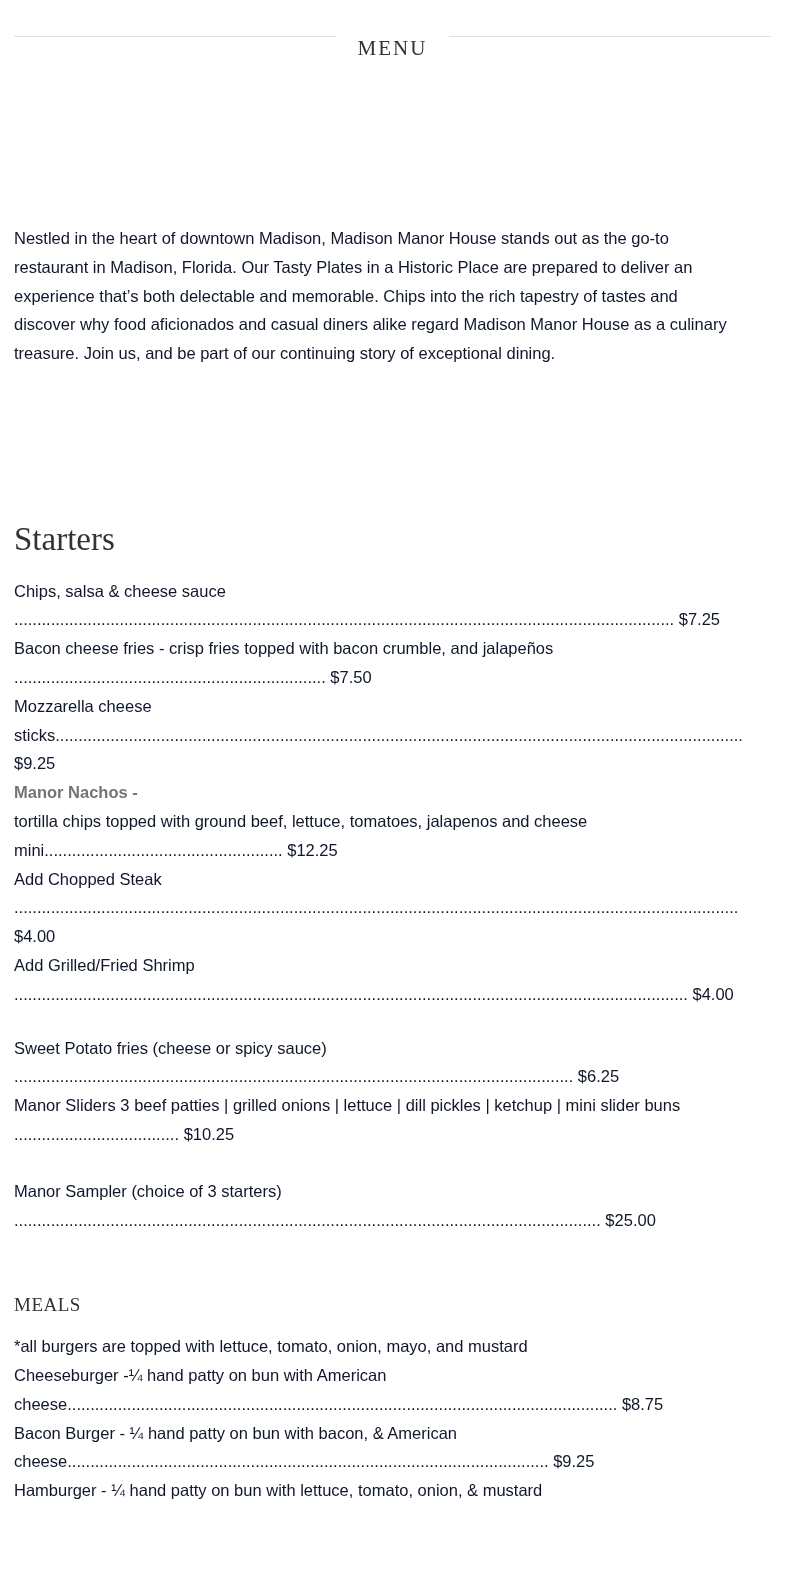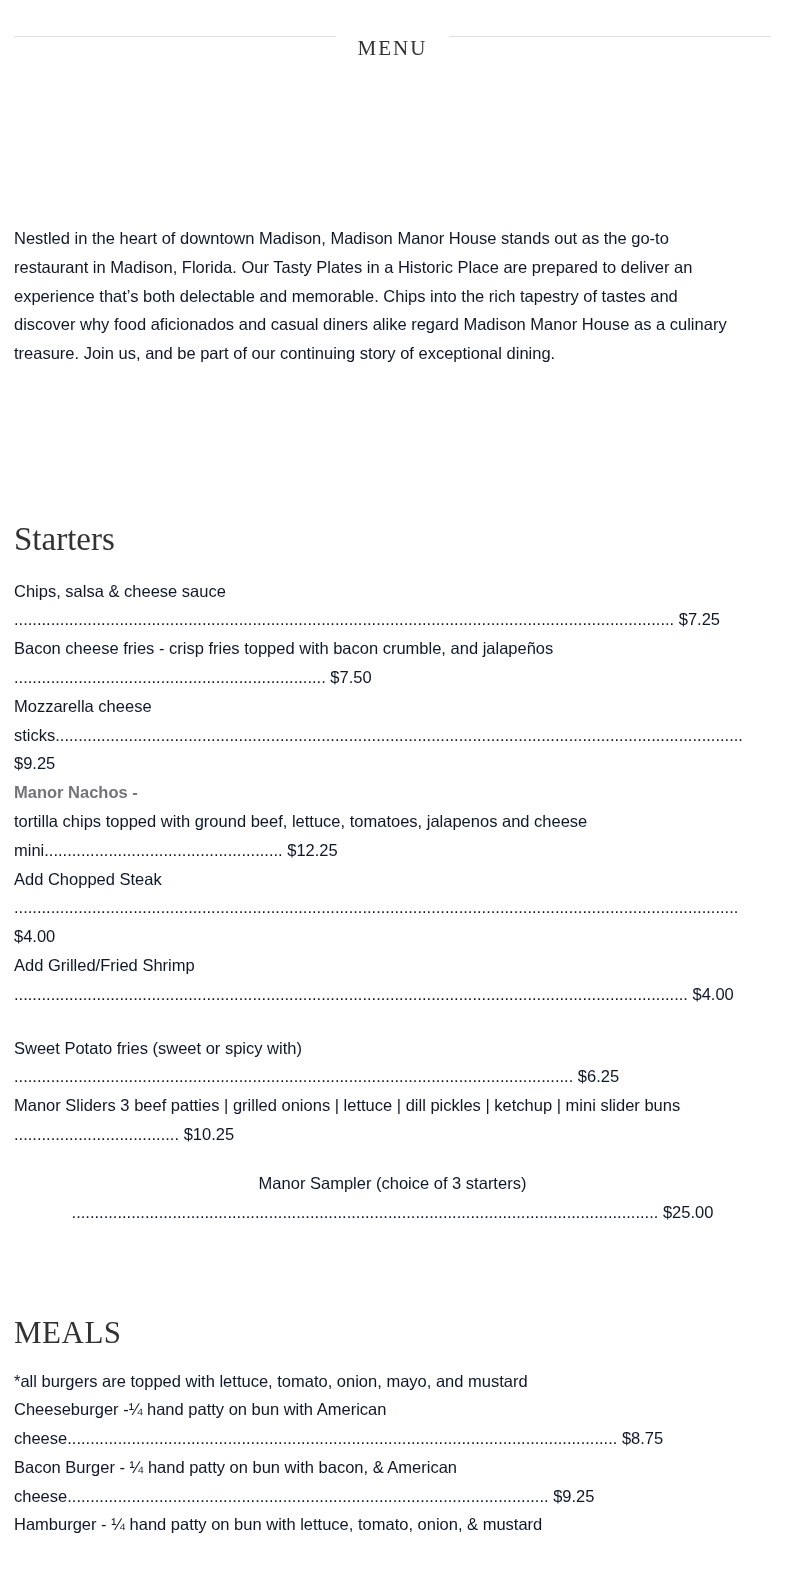--- a/index.html
+++ b/index.html
@@ -56,31 +56,31 @@
     font-weight: 400;
     color: #333333;
     margin: 0;
   }
   h2.starters-heading {
     margin-top: 152px;
     font-size: 33px;
     line-height: 1.2;
   }
   h2.meals-heading {
-    margin-top: 88px;
-    font-size: 31px;
+    margin-top: 60px;
+    font-size: 19px;
     line-height: 1.2;
     letter-spacing: 0.5px;
   }
 
   
   .group { padding: 0; }
   .g1 { margin-top: 17px; }
   .g2 { margin-top: 25px; }
-  .g3 { margin-top: 20px; text-align: center; }
+  .g3 { margin-top: 28px; }
   .gm { margin-top: 15px; }
 </style>
 </head>
 <body>
 
 <div class="page">
 
   <div class="menu-header">
     <div class="rule"></div>
     <div class="menu-title">MENU</div>
@@ -108,21 +108,21 @@
         <div class="line bold"><span class="t">Manor Nachos -</span></div>
         <div class="line"><span class="t">tortilla chips topped with ground beef, lettuce, tomatoes, jalapenos and cheese</span></div>
         <div class="line"><span class="t">mini</span><span class="d">....................................................</span><span class="p"> $12.25</span></div>
         <div class="line"><span class="t">Add Chopped Steak</span></div>
         <div class="line"><span class="d">..............................................................................................................................................................</span></div>
         <div class="line"><span class="t">$4.00</span></div>
         <div class="line"><span class="t">Add Grilled/Fried Shrimp</span></div>
         <div class="line"><span class="d">...................................................................................................................................................</span><span class="p"> $4.00</span></div>
       </div>
     <div class="group g2">
-        <div class="line"><span class="t">Sweet Potato fries (sweet or spicy with)</span></div>
+        <div class="line"><span class="t">Sweet Potato fries (cheese or spicy sauce)</span></div>
         <div class="line"><span class="d">..........................................................................................................................</span><span class="p"> $6.25</span></div>
         <div class="line"><span class="t">Manor Sliders 3 beef patties | grilled onions | lettuce | dill pickles | ketchup | mini slider buns</span></div>
         <div class="line"><span class="d">....................................</span><span class="p"> $10.25</span></div>
       </div>
     <div class="group g3">
         <div class="line"><span class="t">Manor Sampler (choice of 3 starters)</span></div>
         <div class="line"><span class="d">................................................................................................................................</span><span class="p"> $25.00</span></div>
       </div>
   </section>
 

